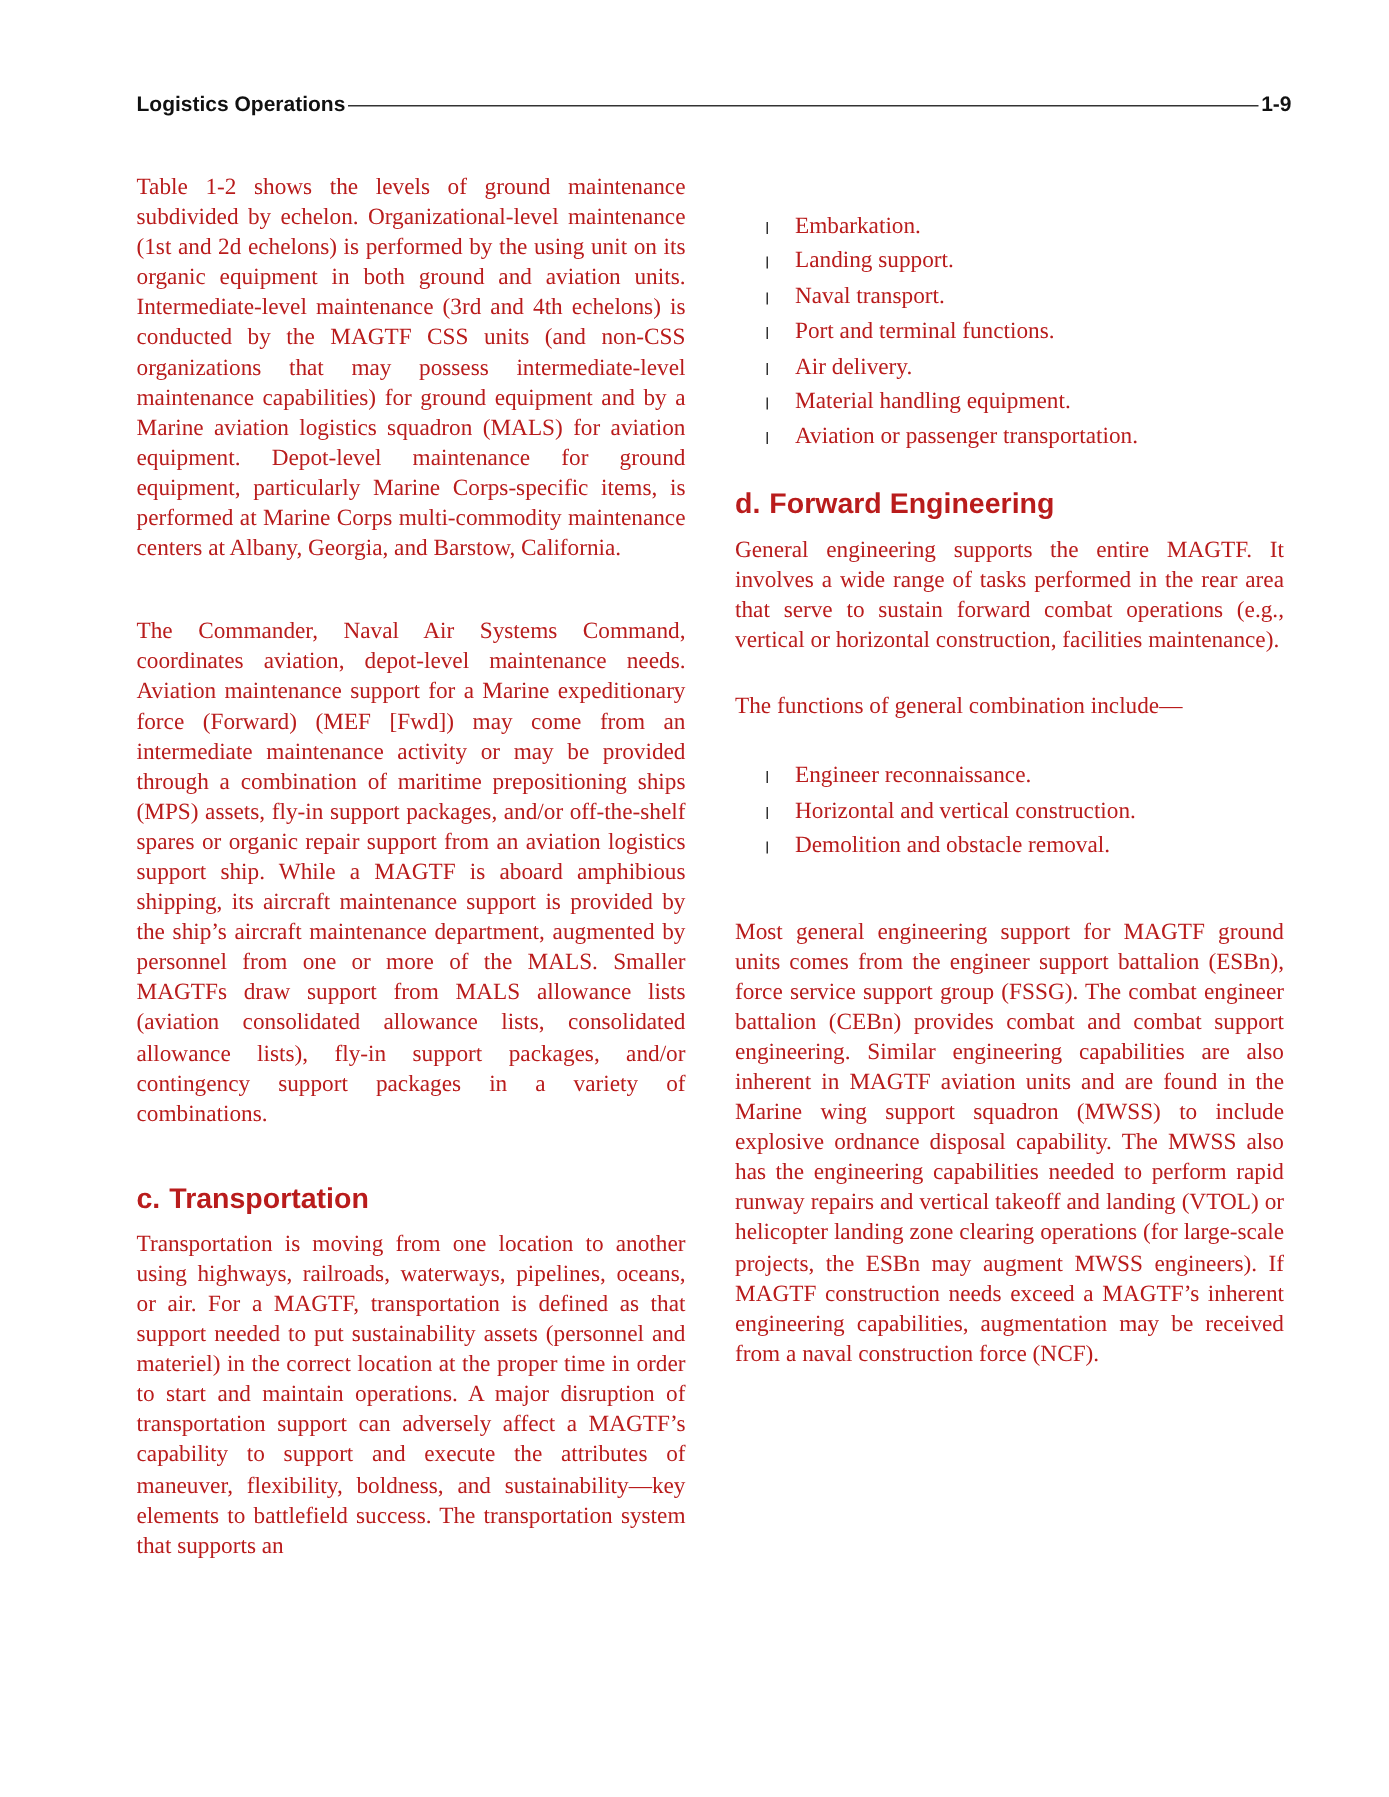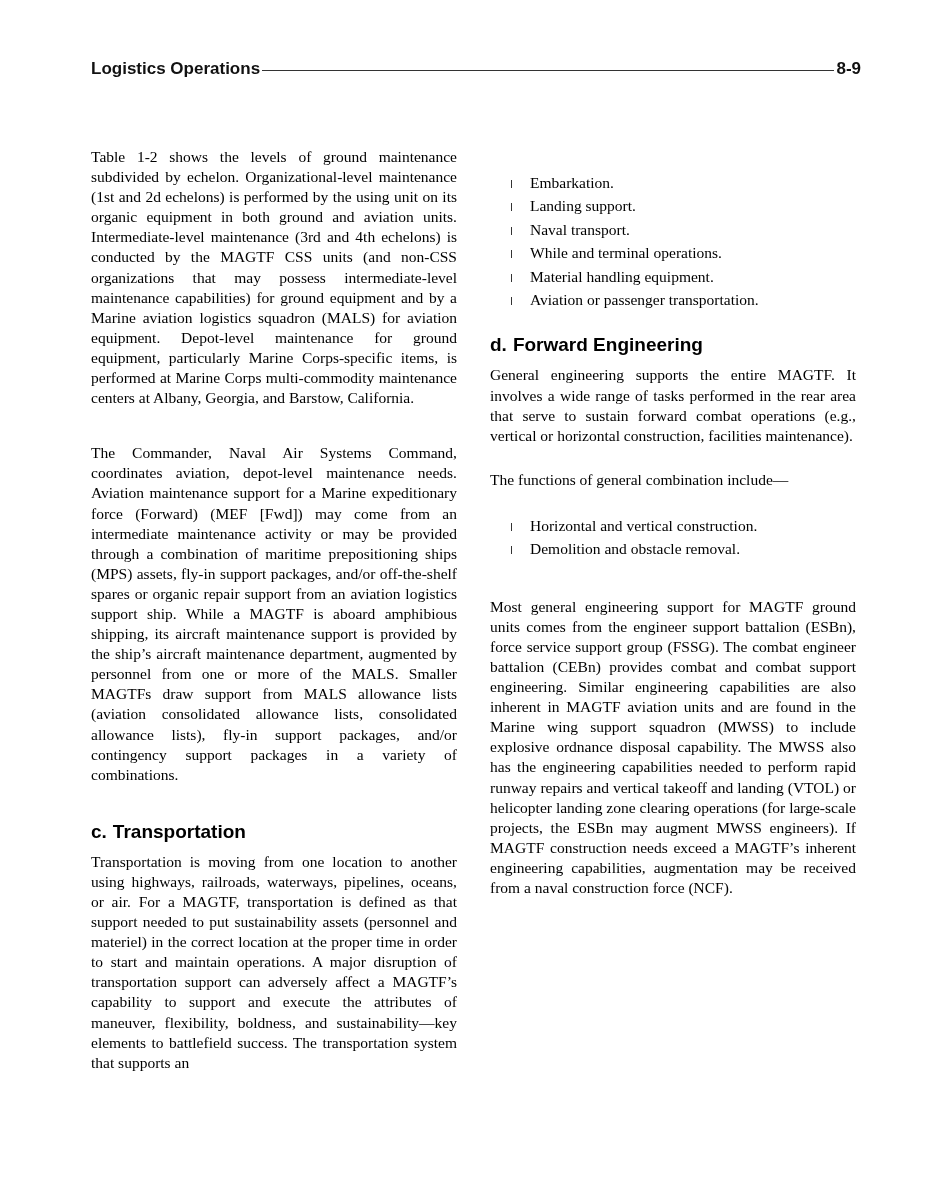--- a/index.html
+++ b/index.html
@@ -1,24 +1,24 @@
 <!DOCTYPE html>
 <html><head>
   <meta charset="utf-8">
   <style>
     html, body { margin: 0; padding: 0; background: #ffffff; }
     body { width: 926px; height: 1198px; position: relative; overflow: hidden; color: #111; }
     .header {
       position: absolute; left: 91px; top: 60px; width: 770px; height: 18px;
       display: flex; align-items: center;
-      font-family: "Liberation Sans", sans-serif; font-weight: bold; font-size: 17px; color: #111;
+      font-family: "Liberation Sans", sans-serif; font-weight: bold; font-size: 14px; color: #111;
     }
     .header .rule { flex: 1; border-top: 1px solid #333; margin: 2px 2px 0 2px; height: 0; }
     .col { position: absolute; top: 115px; width: 366px;
-      font-family: "Liberation Serif", serif; font-size: 15.5px; line-height: 20.1px; color: #000000; margin-top: 32px; }
+      font-family: "Liberation Serif", serif; font-size: 15.5px; line-height: 20.1px; color: #b91c1c; }
     .col.left { left: 91px; }
     .col.right { left: 490px; }
     .para { margin: 0; text-align: justify; text-align-last: left; hyphens: none; }
     .gap-lg { height: 35px; }
     .gap-md { height: 24px; }
     .heading {
       font-family: "Liberation Sans", sans-serif; font-weight: bold; font-size: 19px;
       margin: 0 0 8px 0; line-height: 24px;
     }
     .heading .num { margin-right: 6px; }
@@ -27,51 +27,53 @@
     ul.bullets li .bar {
       position: absolute; left: 21px; top: 9px; width: 1px; height: 8px; background: #333;
     }
   </style>
 </head>
 <body>
 
 <div class="header">
   <span>Logistics Operations</span>
   <span class="rule"></span>
-  <span>8-9</span>
+  <span>1-9</span>
 </div>
 
 <div class="col left">
   <p class="para">Table 1-2 shows the levels of ground maintenance subdivided by echelon. Organizational-level maintenance (1st and 2d echelons) is performed by the using unit on its organic equipment in both ground and aviation units. Intermediate-level maintenance (3rd and 4th echelons) is conducted by the MAGTF CSS units (and non-CSS organizations that may possess intermediate-level maintenance capabilities) for ground equipment and by a Marine aviation logistics squadron (MALS) for aviation equipment. Depot-level maintenance for ground equipment, particularly Marine Corps-specific items, is performed at Marine Corps multi-commodity maintenance centers at Albany, Georgia, and Barstow, California.</p>
   <div class="gap-lg"></div>
   <p class="para">The Commander, Naval Air Systems Command, coordinates aviation, depot-level maintenance needs. Aviation maintenance support for a Marine expeditionary force (Forward) (MEF [Fwd]) may come from an intermediate maintenance activity or may be provided through a combination of maritime prepositioning ships (MPS) assets, fly-in support packages, and/or off-the-shelf spares or organic repair support from an aviation logistics support ship. While a MAGTF is aboard amphibious shipping, its aircraft maintenance support is provided by the ship’s aircraft maintenance department, augmented by personnel from one or more of the MALS. Smaller MAGTFs draw support from MALS allowance lists (aviation consolidated allowance lists, consolidated allowance lists), fly-in support packages, and/or contingency support packages in a variety of combinations.</p>
   <div class="gap-lg"></div>
   <h2 class="heading">
     <span class="num">c.</span><span>Transportation</span>
   </h2>
   <p class="para">Transportation is moving from one location to another using highways, railroads, waterways, pipelines, oceans, or air. For a MAGTF, transportation is defined as that support needed to put sustainability assets (personnel and materiel) in the correct location at the proper time in order to start and maintain operations. A major disruption of transportation support can adversely affect a MAGTF’s capability to support and execute the attributes of maneuver, flexibility, boldness, and sustainability—key elements to battlefield success. The transportation system that supports an</p>
 </div>
 
 <div class="col right">
   <div class="gap-md"></div>
   <ul class="bullets">
     <li><span class="bar"></span><span>Embarkation.</span></li>
     <li><span class="bar"></span><span>Landing support.</span></li>
     <li><span class="bar"></span><span>Naval transport.</span></li>
-    <li><span class="bar"></span><span>While and terminal operations.</span></li>
+    <li><span class="bar"></span><span>Port and terminal functions.</span></li>
+    <li><span class="bar"></span><span>Air delivery.</span></li>
     <li><span class="bar"></span><span>Material handling equipment.</span></li>
     <li><span class="bar"></span><span>Aviation or passenger transportation.</span></li>
   </ul>
   <div style="height:22px"></div>
   <h2 class="heading">
     <span class="num">d.</span><span>Forward Engineering</span>
   </h2>
   <p class="para">General engineering supports the entire MAGTF. It involves a wide range of tasks performed in the rear area that serve to sustain forward combat operations (e.g., vertical or horizontal construction, facilities maintenance).</p>
   <div class="gap-md"></div>
   <p class="para">The functions of general combination include—</p>
   <div class="gap-md"></div>
   <ul class="bullets">
+    <li><span class="bar"></span><span>Engineer reconnaissance.</span></li>
     <li><span class="bar"></span><span>Horizontal and vertical construction.</span></li>
     <li><span class="bar"></span><span>Demolition and obstacle removal.</span></li>
   </ul>
   <div style="height:36px"></div>
   <p class="para">Most general engineering support for MAGTF ground units comes from the engineer support battalion (ESBn), force service support group (FSSG). The combat engineer battalion (CEBn) provides combat and combat support engineering. Similar engineering capabilities are also inherent in MAGTF aviation units and are found in the Marine wing support squadron (MWSS) to include explosive ordnance disposal capability. The MWSS also has the engineering capabilities needed to perform rapid runway repairs and vertical takeoff and landing (VTOL) or helicopter landing zone clearing operations (for large-scale projects, the ESBn may augment MWSS engineers). If MAGTF construction needs exceed a MAGTF’s inherent engineering capabilities, augmentation may be received from a naval construction force (NCF).</p>
 </div>
 
 </body></html>

